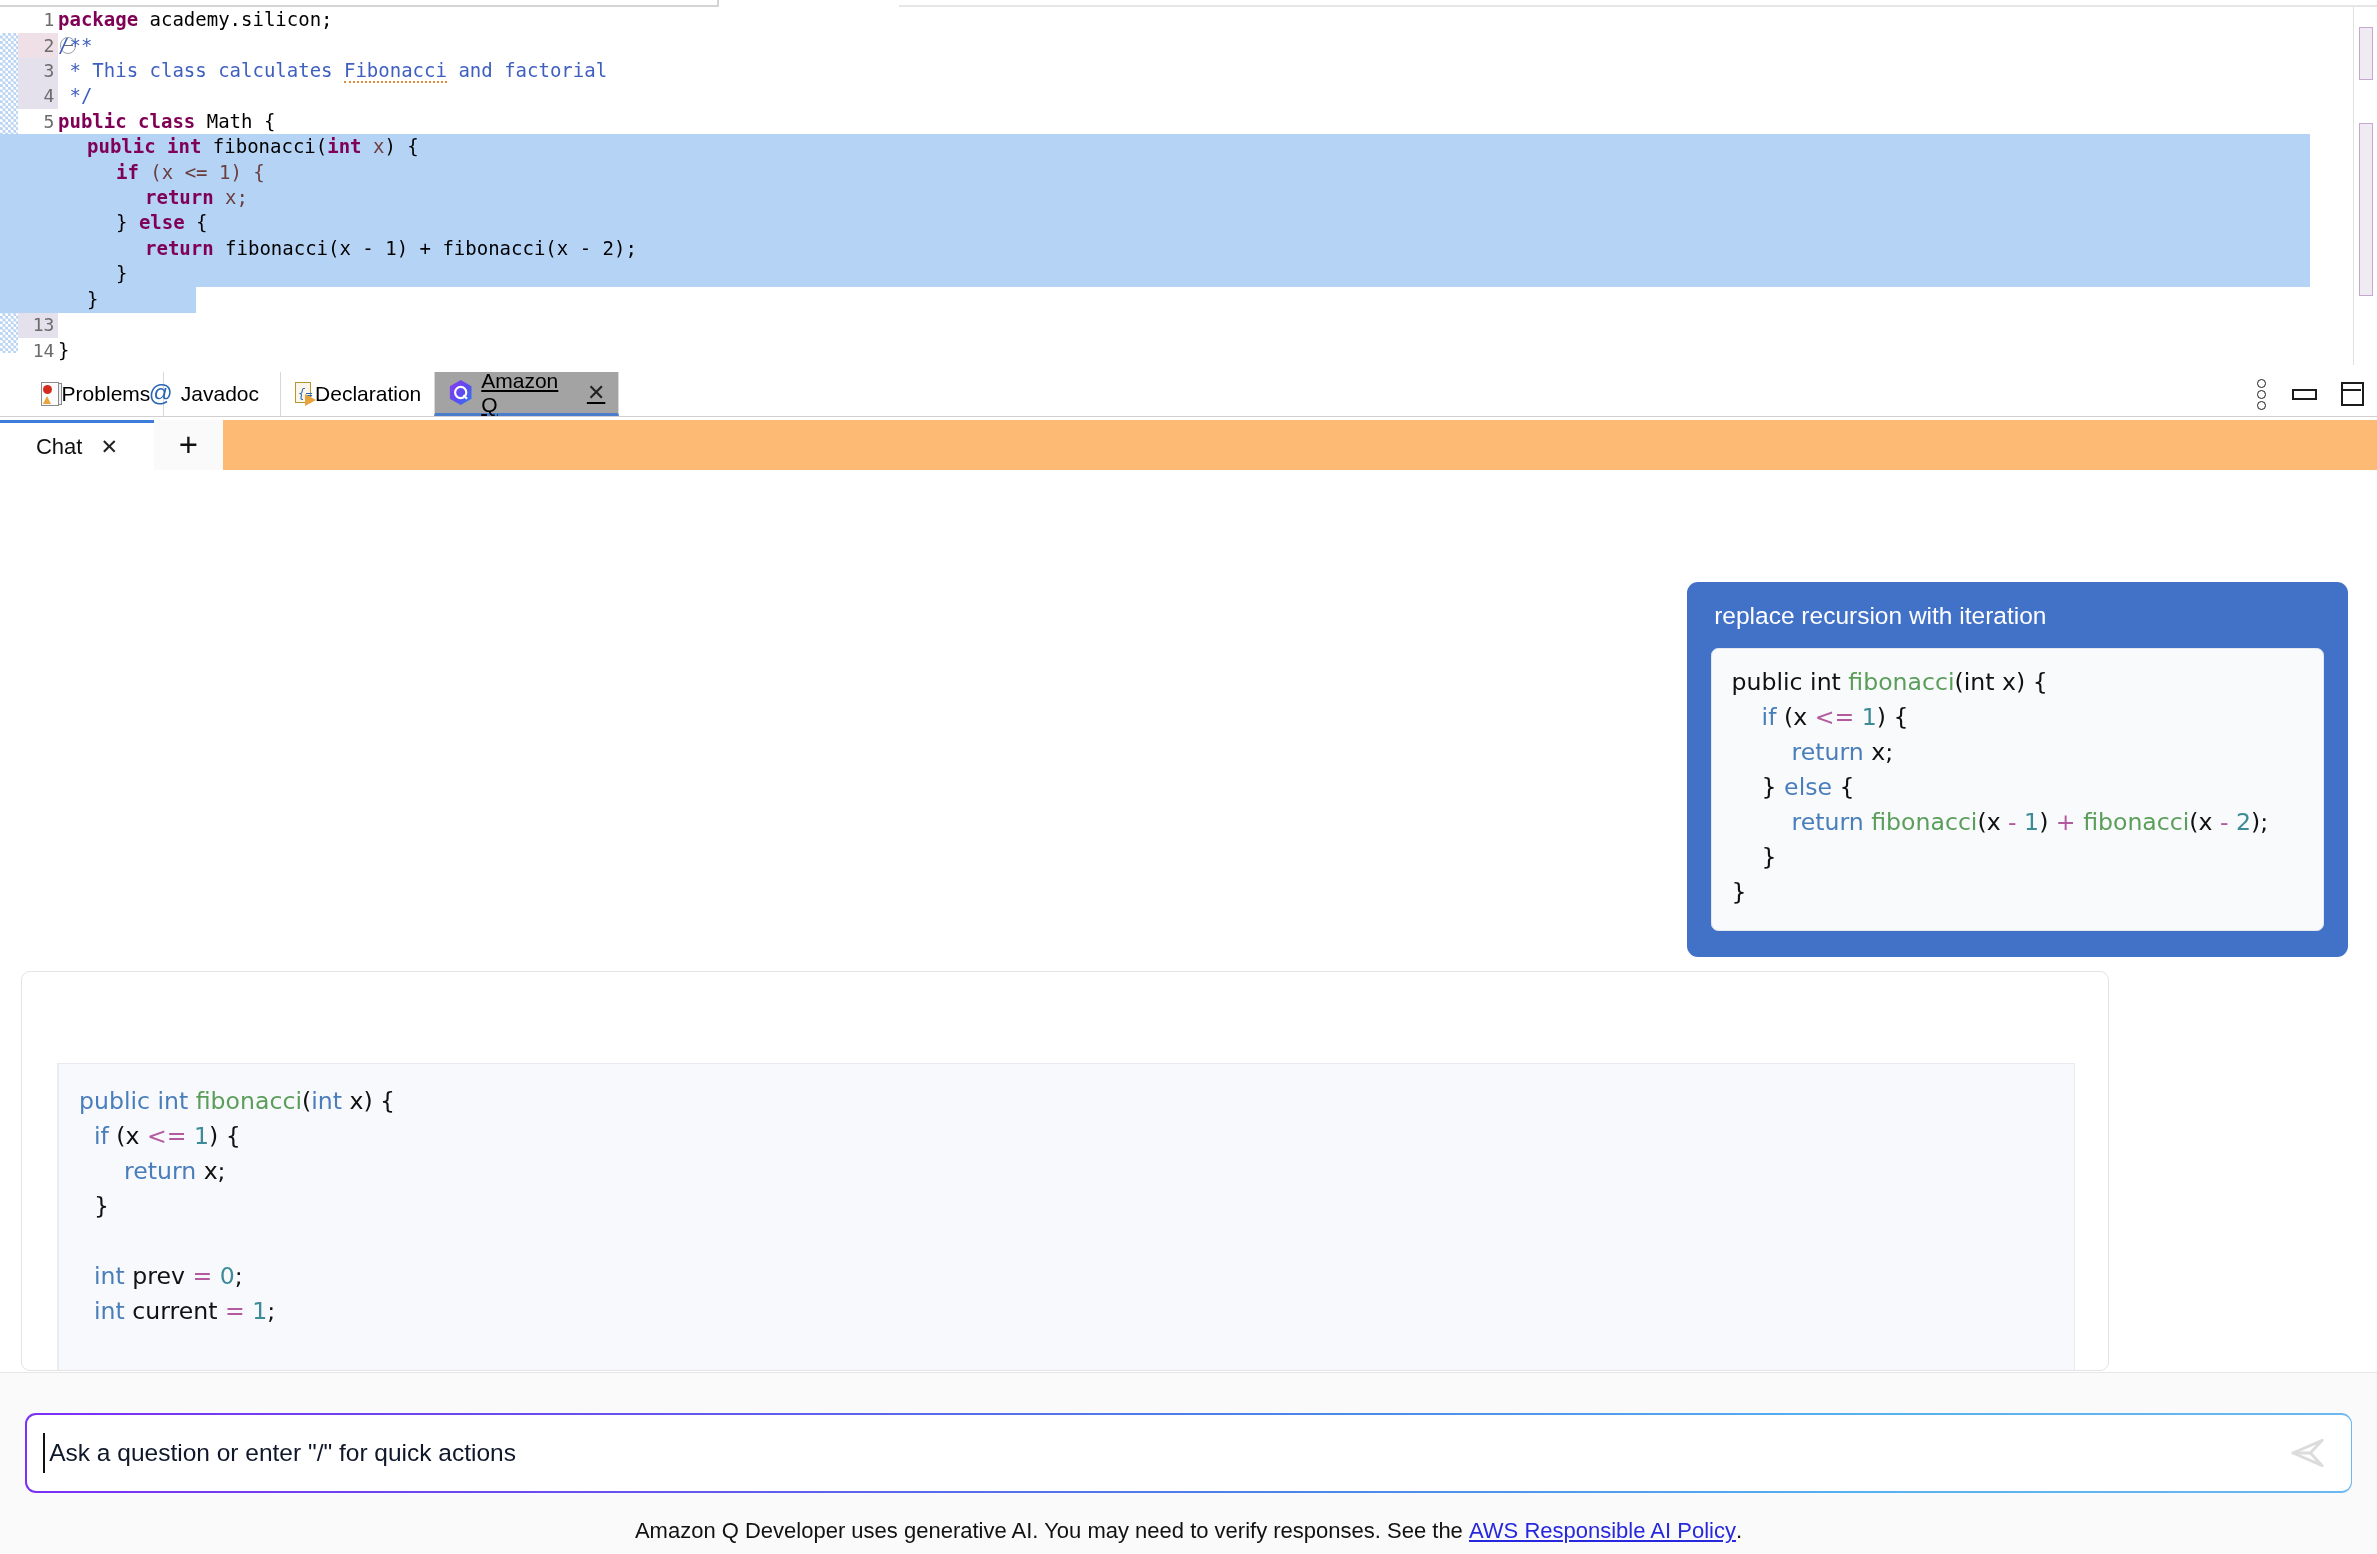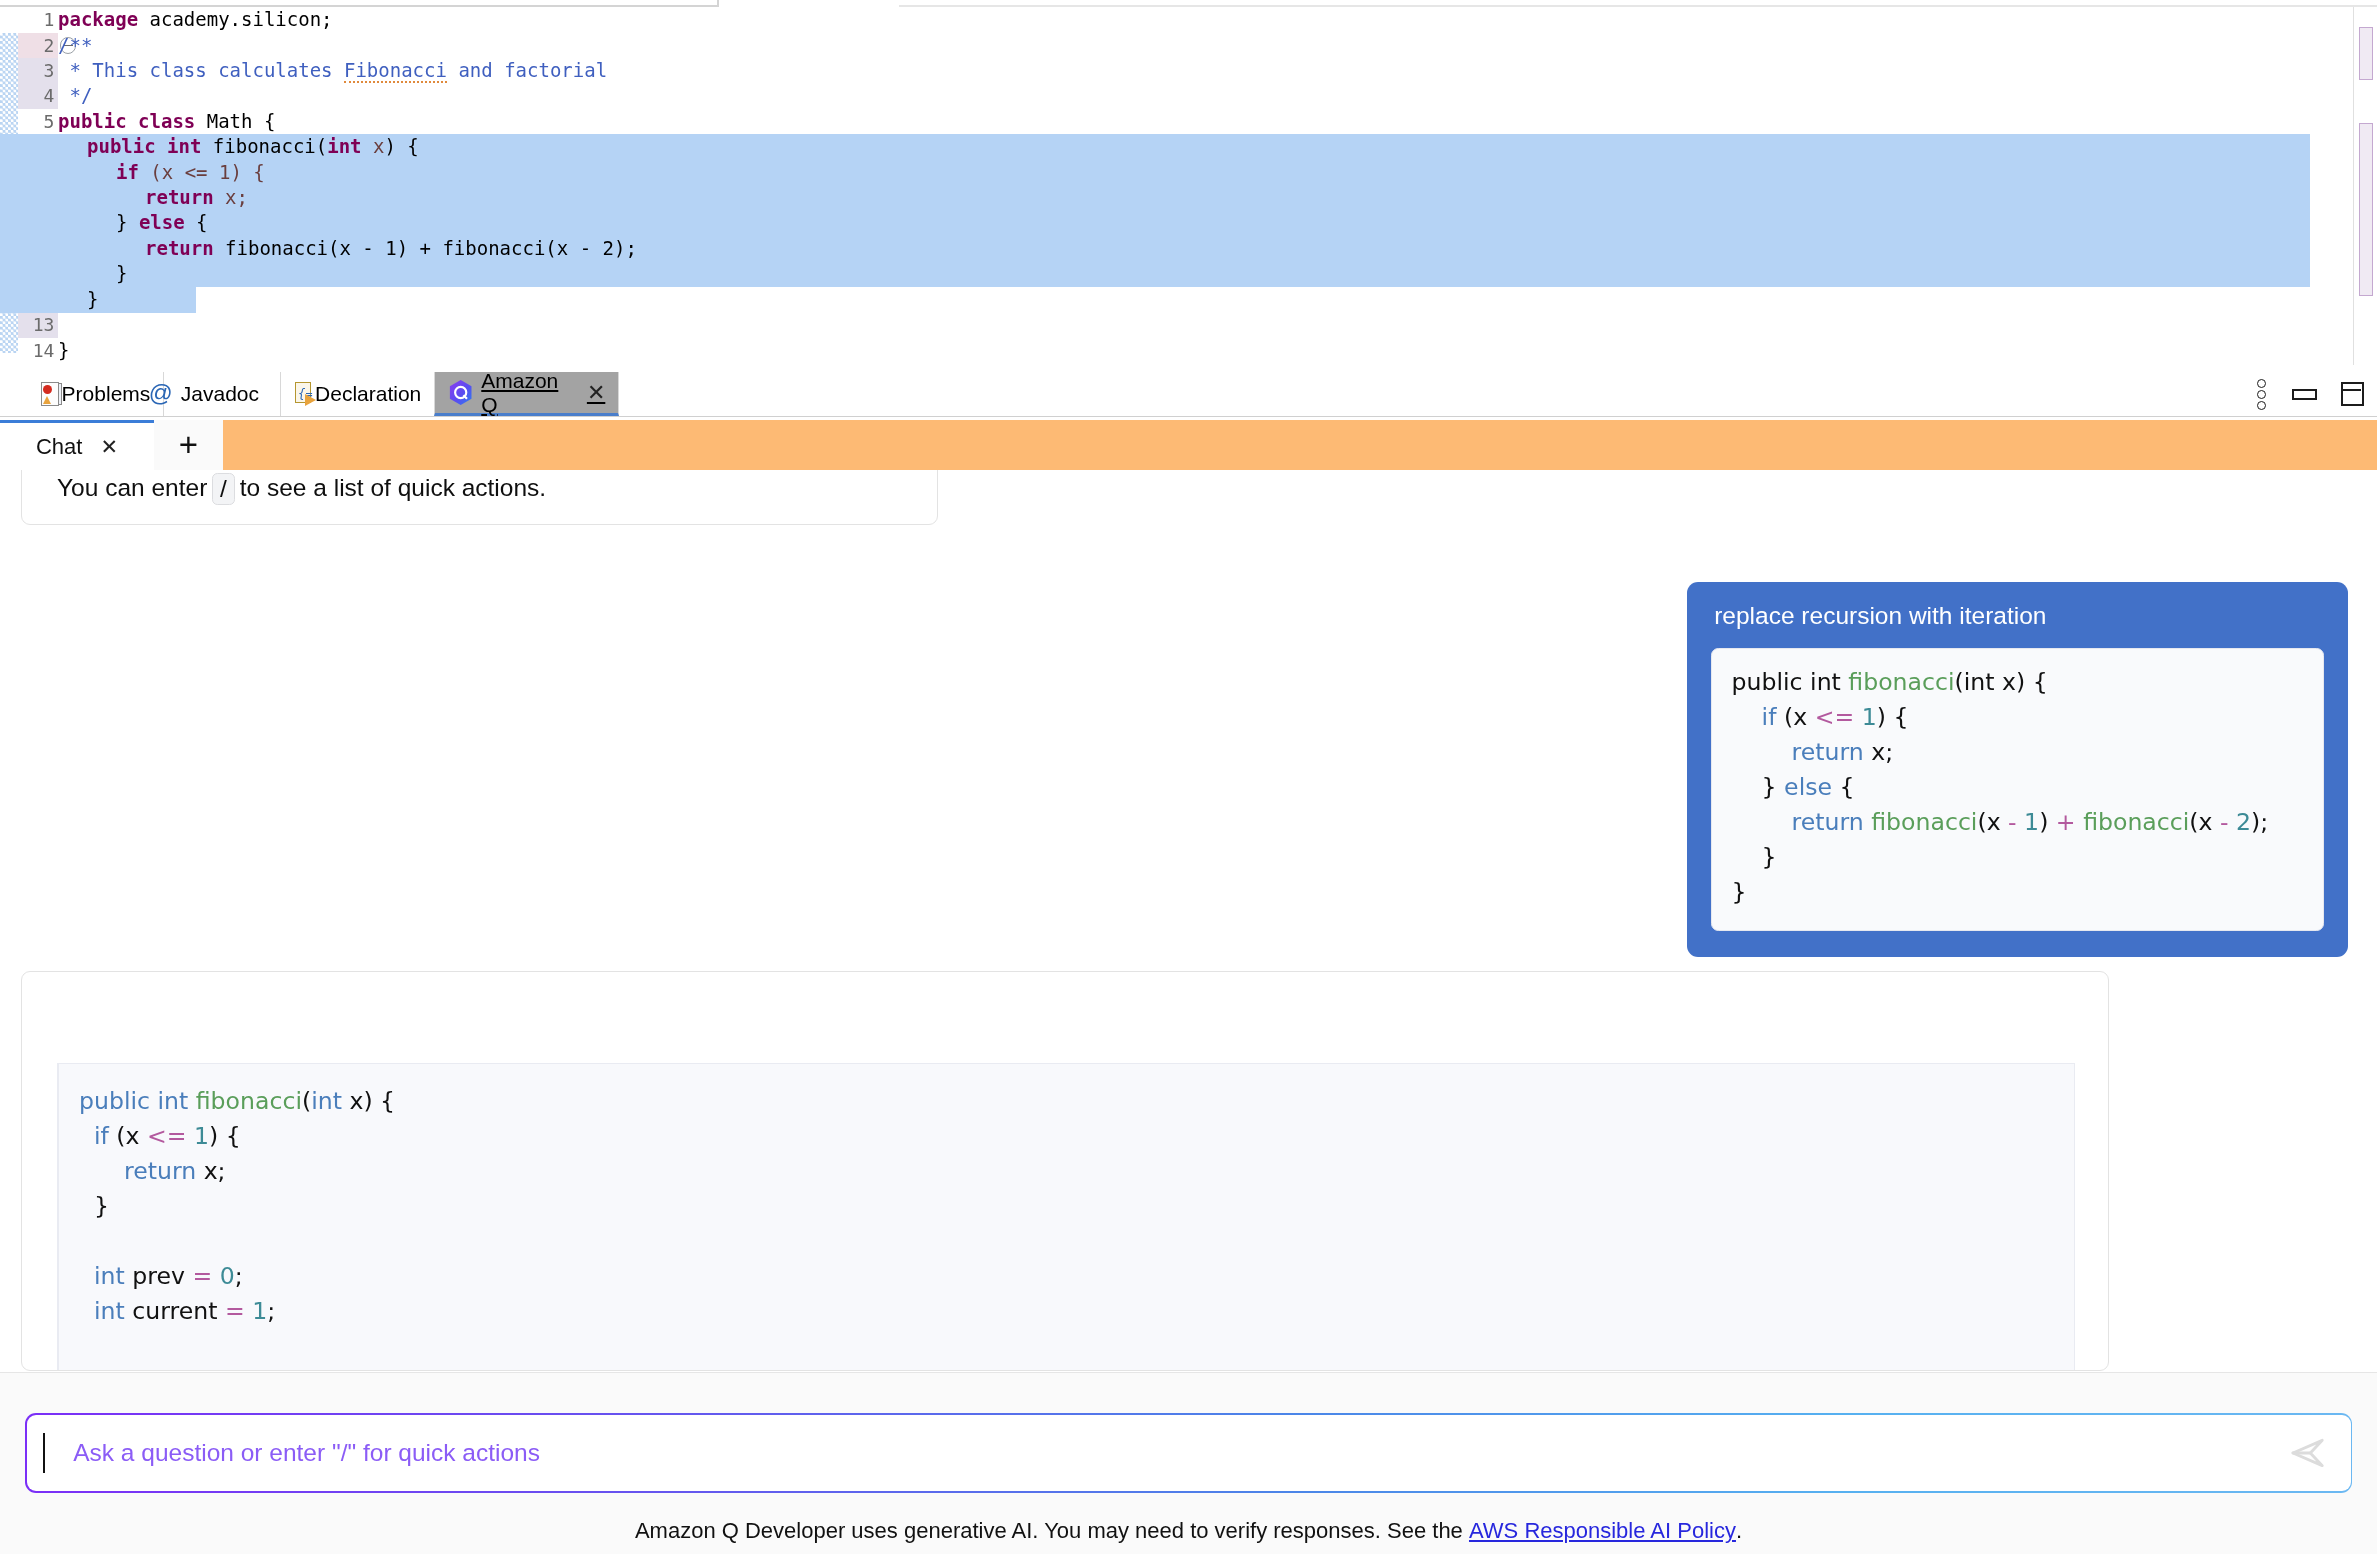--- a/index.html
+++ b/index.html
@@ -233,21 +233,21 @@
   }
   #inputinner {
     width:100%; height:100%; background:#ffffff; border-radius:9px;
     position:relative; display:flex; align-items:center;
   }
   #caret {
     position:absolute; left:16.3px; top:18px; width:1.8px; height:40px; background:#111;
   }
   #placeholder {
     position:absolute; left:22px; top:0; height:100%;
-    display:flex; align-items:center; font-size:24.5px; color:#8b5cf6;margin-left:24px;
+    display:flex; align-items:center; font-size:24.5px; color:#0f172a;
   }
   #sendbtn {
     position:absolute; right:23.6px; top:50%; transform:translateY(-50%);
     width:38px; height:38px;
   }
 
   
   #footer {
     position:absolute; left:0; top:1508px; width:2377px; height:46px;
     background:#fafafa;
@@ -379,25 +379,20 @@
 <div id="chattabs">
   <div class="ctab">
     <span>Chat</span>
     <span class="cclose">✕</span>
   </div>
   <div class="cplus">+</div>
 </div>
 
 <div id="chatbody">
 
-  <div id="welcome">
-    <span>You can enter</span>
-    <span class="slashkey">/</span>
-    <span>to see a list of quick actions.</span>
-  </div>
 
   <div id="userbubble">
     <div class="utext">replace recursion with iteration</div>
     <div class="ucode" id="usercode">
         <span class="codeline"><span class="k-txt">public int </span><span class="k-fn">fibonacci</span><span class="k-txt">(int x) {</span></span>
         <span class="codeline"><span class="k-txt">    </span><span class="k-kw">if</span><span class="k-txt"> (x </span><span class="k-op">&lt;=</span><span class="k-txt"> </span><span class="k-num">1</span><span class="k-txt">) {</span></span>
         <span class="codeline"><span class="k-txt">        </span><span class="k-kw">return</span><span class="k-txt"> x;</span></span>
         <span class="codeline"><span class="k-txt">    } </span><span class="k-kw">else</span><span class="k-txt"> {</span></span>
         <span class="codeline"><span class="k-txt">        </span><span class="k-kw">return</span><span class="k-txt"> </span><span class="k-fn">fibonacci</span><span class="k-txt">(x </span><span class="k-op">-</span><span class="k-txt"> </span><span class="k-num">1</span><span class="k-txt">) </span><span class="k-op">+</span><span class="k-txt"> </span><span class="k-fn">fibonacci</span><span class="k-txt">(x </span><span class="k-op">-</span><span class="k-txt"> </span><span class="k-num">2</span><span class="k-txt">);</span></span>
         <span class="codeline"><span class="k-txt">    }</span></span>

